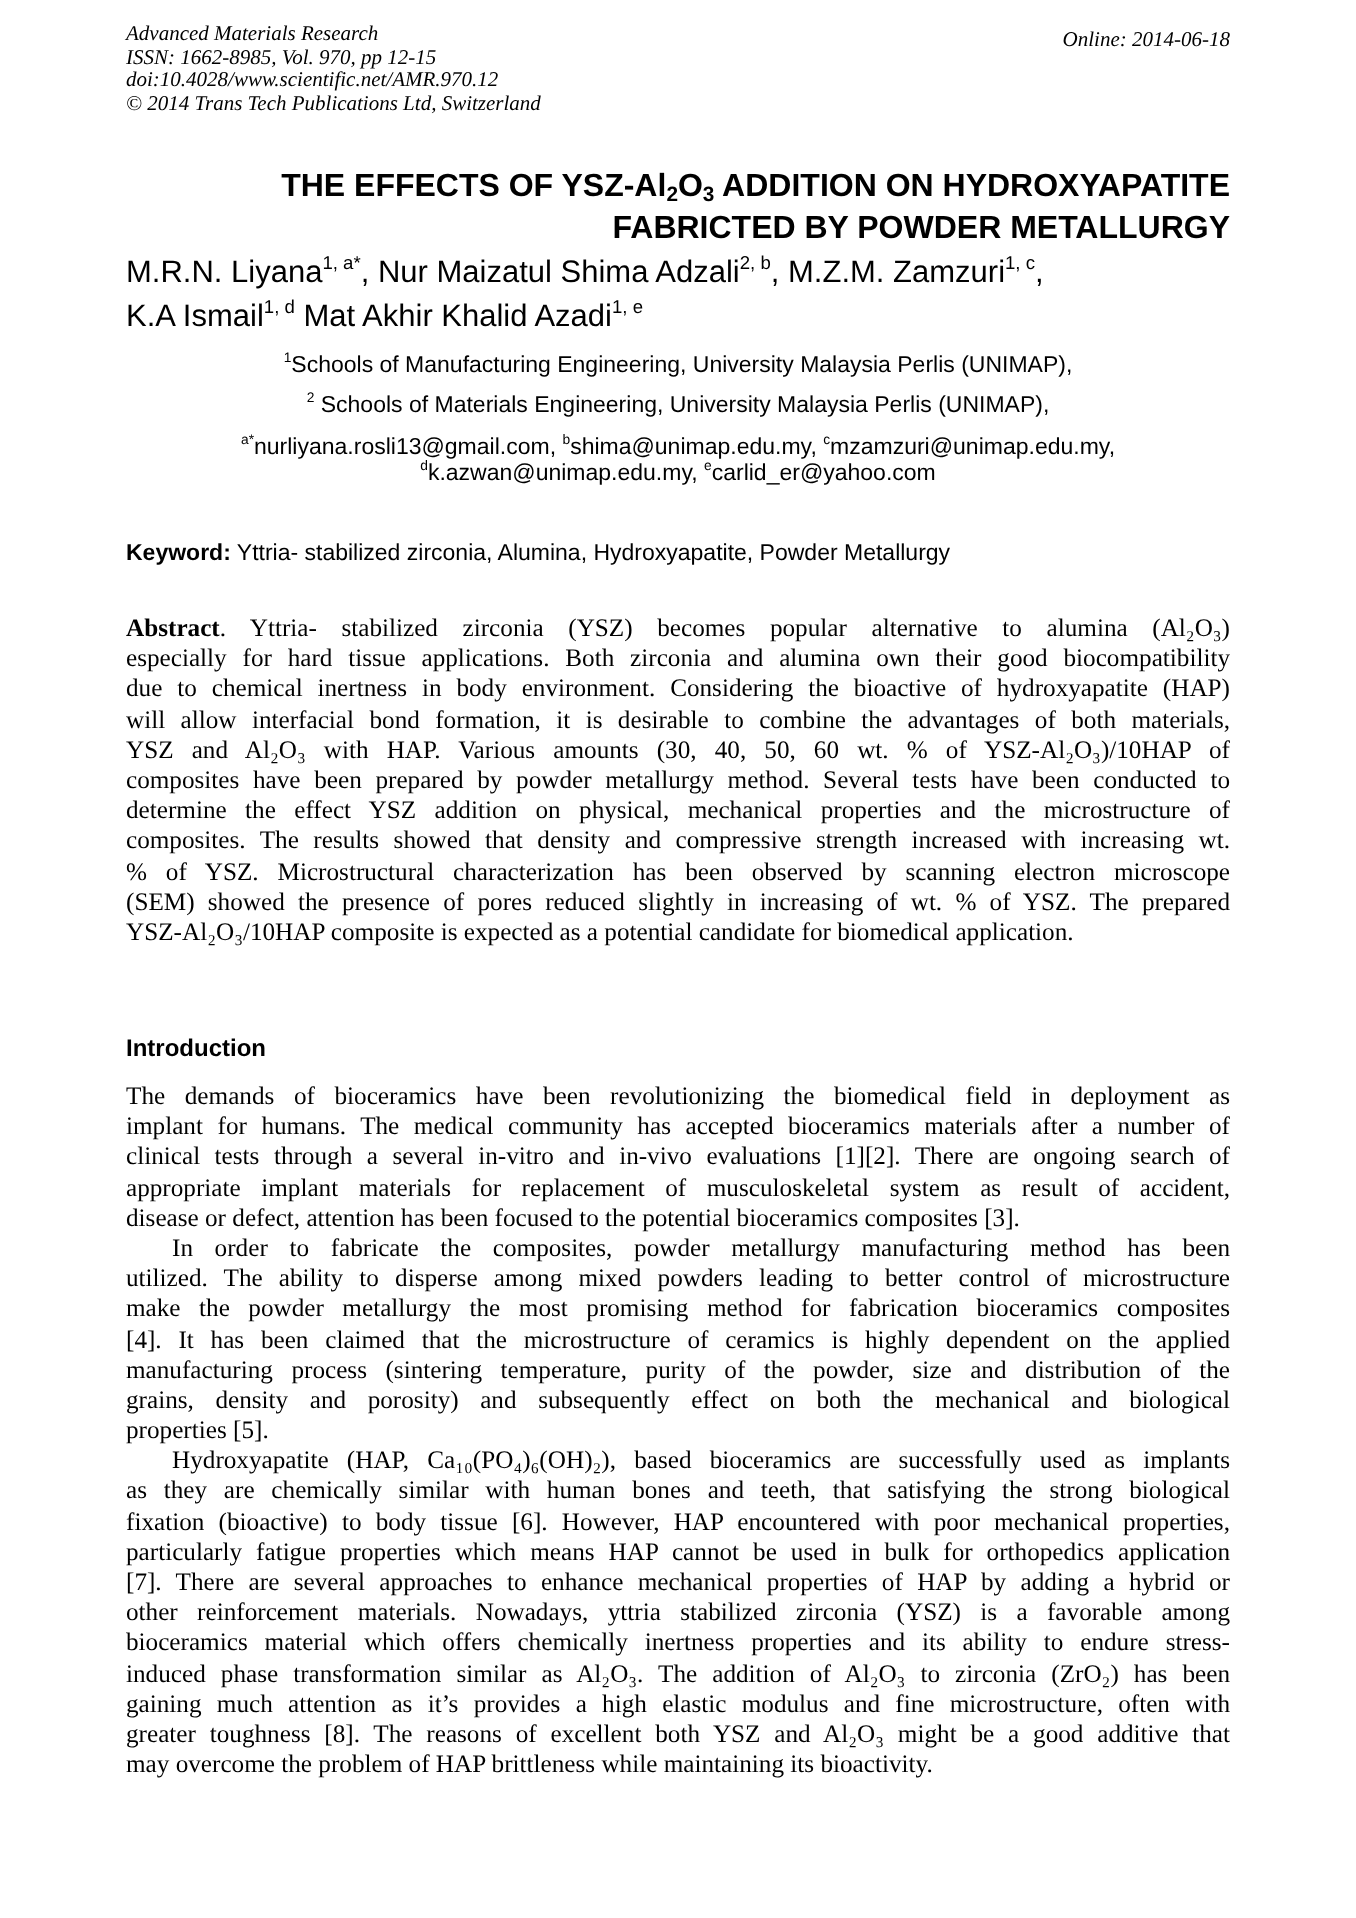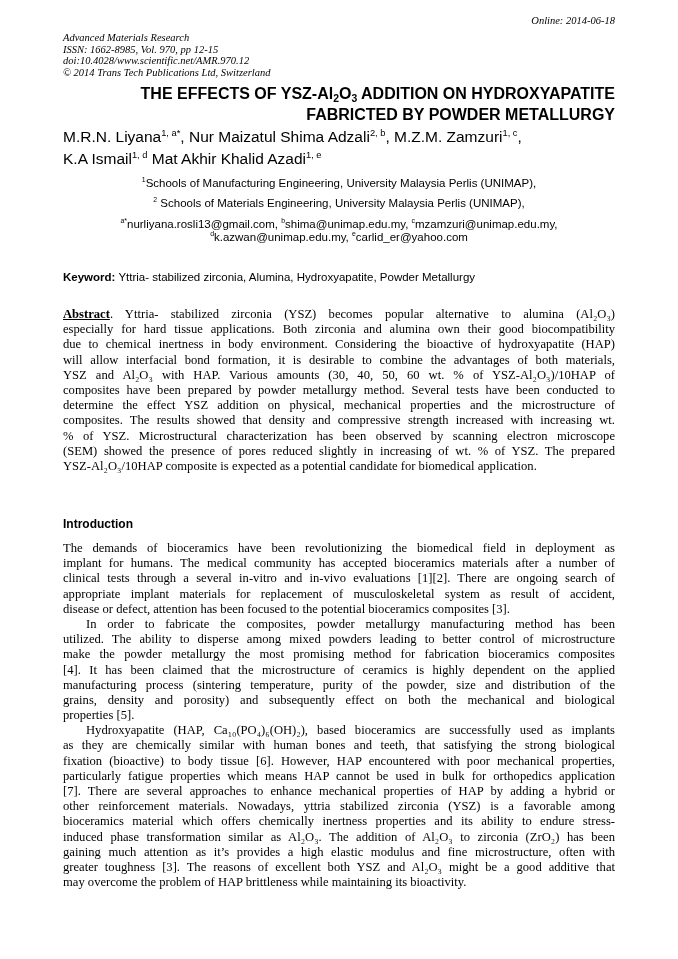--- a/index.html
+++ b/index.html
@@ -1,39 +1,39 @@
 <!DOCTYPE html>
 <html><head>
 <meta charset="utf-8">
 <style>
   html, body { margin: 0; padding: 0; background: #ffffff; }
   body { width: 678px; height: 959px; position: relative; overflow: hidden; color: #000; }
   .page { position: absolute; left: 0; top: 0; width: 678px; height: 959px; }
   .hdr { position: absolute; font-family: "Liberation Serif", serif; font-style: italic; font-size: 10.5px; line-height: 11.5px; }
-  .hdr-left { left: 63px; top: 32px; }
+  .hdr-left { left: 63px; top: 12px; }
   .hdr-right { right: 63px; top: 15px; text-align: right; }
   .title { position: absolute; left: 63px; width: 552px; top: 83px; font-family: "Liberation Sans", sans-serif; font-weight: bold; font-size: 16px; line-height: 21px; text-align: right; }
   .title .ln { display: block; }
   .authors { position: absolute; left: 63px; width: 552px; top: 126px; font-family: "Liberation Sans", sans-serif; font-size: 15.5px; line-height: 22px; }
   .authors .ln { display: block; }
   sup { font-size: 0.6em; line-height: 0; vertical-align: 0.7em; }
   sub { font-size: 0.65em; line-height: 0; vertical-align: -0.25em; }
   .affil { position: absolute; left: 63px; width: 552px; font-family: "Liberation Sans", sans-serif; font-size: 11.5px; line-height: 13px; text-align: center; }
   .affil1 { top: 177px; }
   .affil2 { top: 197px; }
   .emails { top: 218px; }
   .emails .ln { display: block; }
   .keyword { position: absolute; left: 63px; top: 270px; width: 552px; font-family: "Liberation Sans", sans-serif; font-size: 11.5px; line-height: 14px; }
   .kw-label { font-weight: bold; }
   .body { position: absolute; left: 63px; width: 552px; font-family: "Liberation Serif", serif; font-size: 12.6px; line-height: 15.2px; }
   .body .ln { display: block; text-align: justify; text-align-last: justify; white-space: nowrap; height: 15.2px; }
   .body .ln.last { text-align-last: left; }
   .body .ln.indent { text-indent: 23px; }
   .abstract { top: 307px; }
-  .abs-label { font-weight: bold; text-decoration: underline; }
+  .abs-label { font-weight: bold; }
   .intro-head { position: absolute; left: 63px; top: 517px; font-family: Liberation Sans, sans-serif; font-weight: bold; font-size: 12px; }
   .intro { top: 541px; }
 </style>
 </head>
 <body>
 
 <div class="page">
 
   <div class="hdr hdr-left">
     <div>Advanced Materials Research</div>
@@ -102,17 +102,17 @@
       <span class="ln last">properties [5].</span>
       <span class="ln indent">Hydroxyapatite (HAP, Ca₁₀(PO₄)₆(OH)₂), based bioceramics are successfully used as implants</span>
       <span class="ln">as they are chemically similar with human bones and teeth, that satisfying the strong biological</span>
       <span class="ln">fixation (bioactive) to body tissue [6]. However, HAP encountered with poor mechanical properties,</span>
       <span class="ln">particularly fatigue properties which means HAP cannot be used in bulk for orthopedics application</span>
       <span class="ln">[7]. There are several approaches to enhance mechanical properties of HAP by adding a hybrid or</span>
       <span class="ln">other reinforcement materials. Nowadays, yttria stabilized zirconia (YSZ) is a favorable among</span>
       <span class="ln">bioceramics material which offers chemically inertness properties and its ability to endure stress-</span>
       <span class="ln">induced phase transformation similar as Al₂O₃. The addition of Al₂O₃ to zirconia (ZrO₂) has been</span>
       <span class="ln">gaining much attention as it’s provides a high elastic modulus and fine microstructure, often with</span>
-      <span class="ln">greater toughness [3]. The reasons of excellent both YSZ and Al₂O₃ might be a good additive that</span>
+      <span class="ln">greater toughness [8]. The reasons of excellent both YSZ and Al₂O₃ might be a good additive that</span>
       <span class="ln last">may overcome the problem of HAP brittleness while maintaining its bioactivity.</span>
     </div>
 
 </div>
 
 </body></html>

